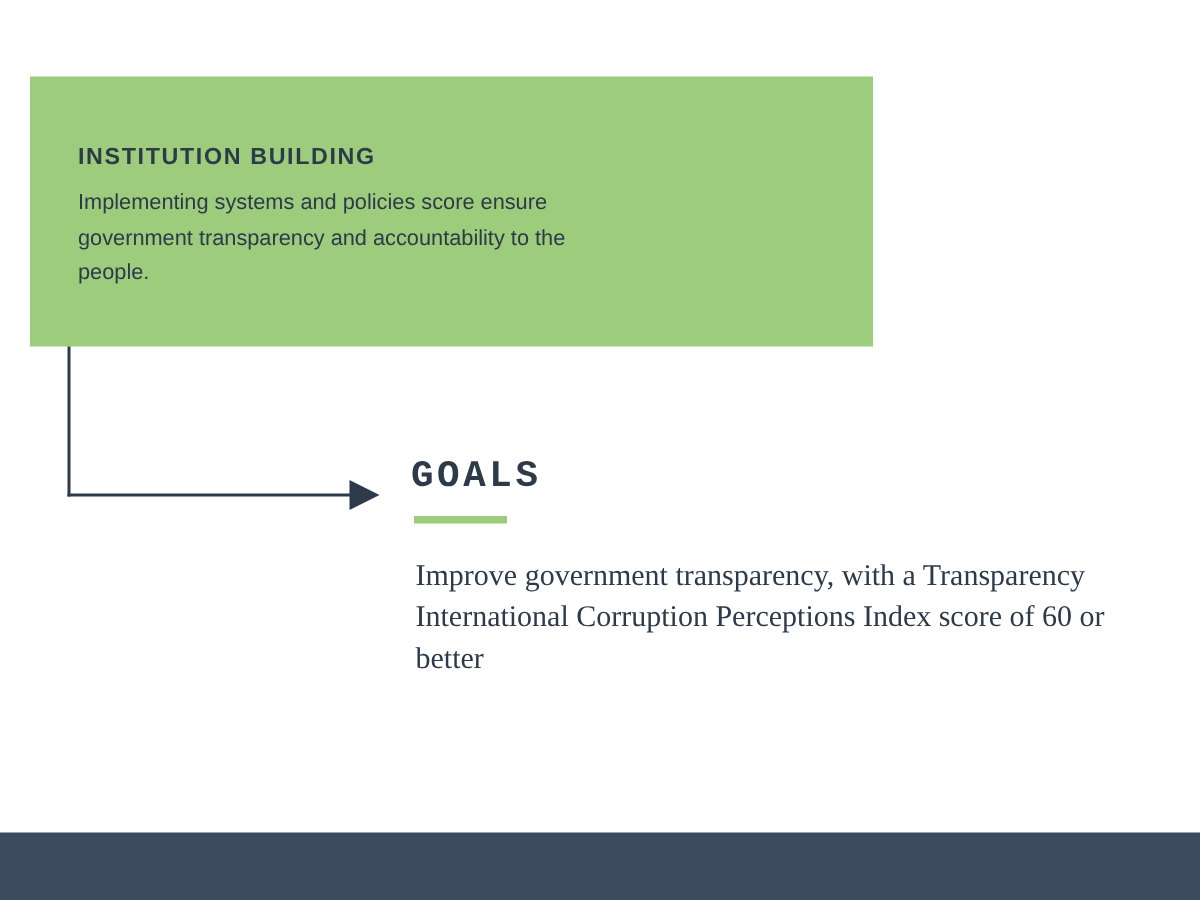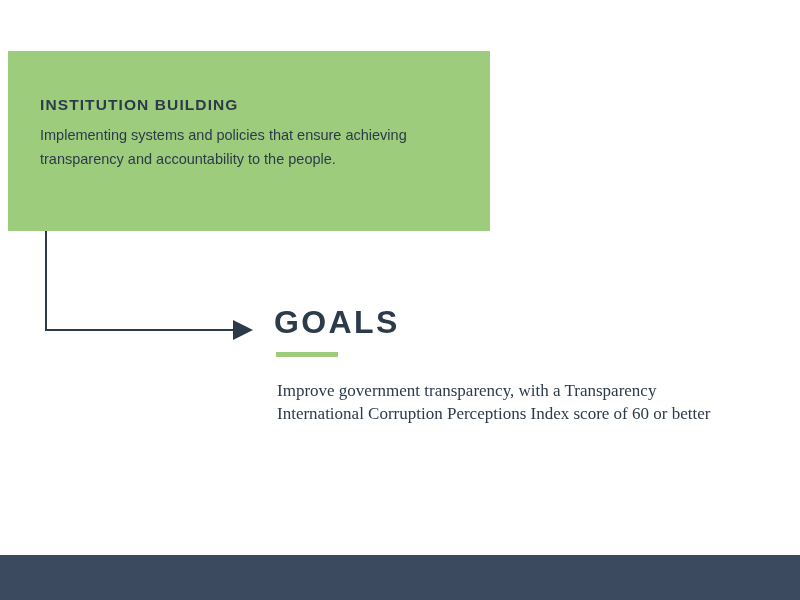--- a/index.html
+++ b/index.html
@@ -20,23 +20,23 @@
     left: 0;
     top: 0;
     width: 800px;
     height: 600px;
     background: #ffffff;
   }
 
   
   .callout {
     position: absolute;
-    left: 8px;
+    left: 20px;
     top: 51px;
-    width: 482px;
+    width: 562px;
     height: 180px;
     background: #9ccc7c;
     box-sizing: border-box;
     padding: 45px 44px 0 32px;
   }
   .callout-title {
     font-family: "Liberation Sans", sans-serif;
     font-size: 15.5px;
     font-weight: bold;
     letter-spacing: 1.1px;
@@ -83,42 +83,42 @@
   }
 
   
   .goals {
     position: absolute;
     left: 274px;
     top: 304px;
     width: 490px;
   }
   .goals-title {
-    font-family: Liberation Sans, sans-serif;
-    font-size: 32px;
+    font-family: Liberation Mono, monospace;
+    font-size: 25px;
     font-weight: bold;
     letter-spacing: 2.4px;
     color: #2d3a4a;
     margin: 0;
     line-height: 1.15;
   }
   .goals-underline {
     width: 62px;
     height: 5px;
     background: #9ccc7c;
     margin: 11px 0 0 2px;
   }
   .goals-list {
     margin: 22px 0 0 3px;
     padding: 0;
     list-style: none;
   }
   .goal-item {
     font-family: "Liberation Serif", serif;
-    font-size: 17px;
+    font-size: 20px;
     color: #2d3a4a;
     line-height: 1.38;
     margin-bottom: 20px;
     max-width: 470px;
   }
   .goal-item:last-child {
     margin-bottom: 0;
   }
 
   
@@ -131,21 +131,21 @@
     background: #3b4a5e;
   }
 </style>
 </head>
 <body>
 
 <div class="slide">
 
   <div class="callout">
     <div class="callout-title">INSTITUTION BUILDING</div>
-    <div class="callout-body">Implementing systems and policies that ensure achieving transparency and accountability to the people.</div>
+    <div class="callout-body">Implementing systems and policies score ensure government transparency and accountability to the people.</div>
   </div>
 
   <div class="connector-v"></div>
   <div class="connector-h"></div>
   <div class="connector-arrow"></div>
 
   <div class="goals">
     <div class="goals-title">GOALS</div>
     <div class="goals-underline"></div>
     <ul class="goals-list">

